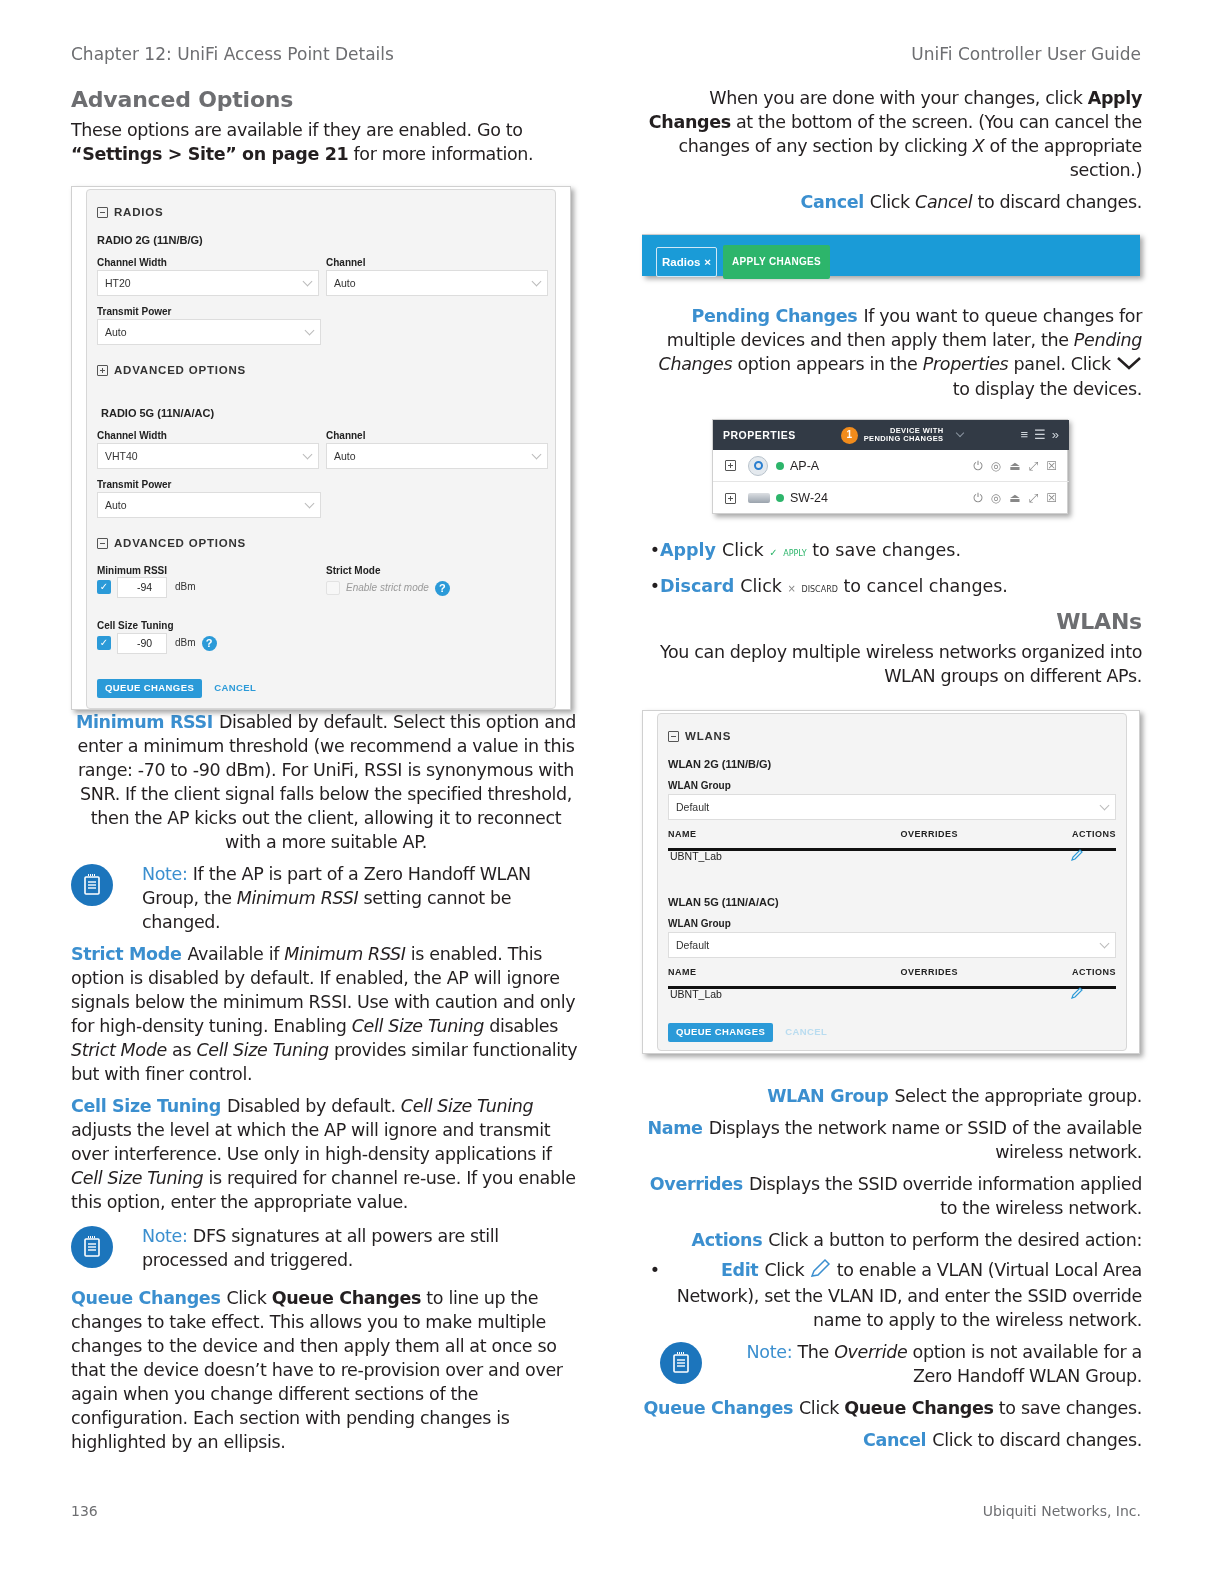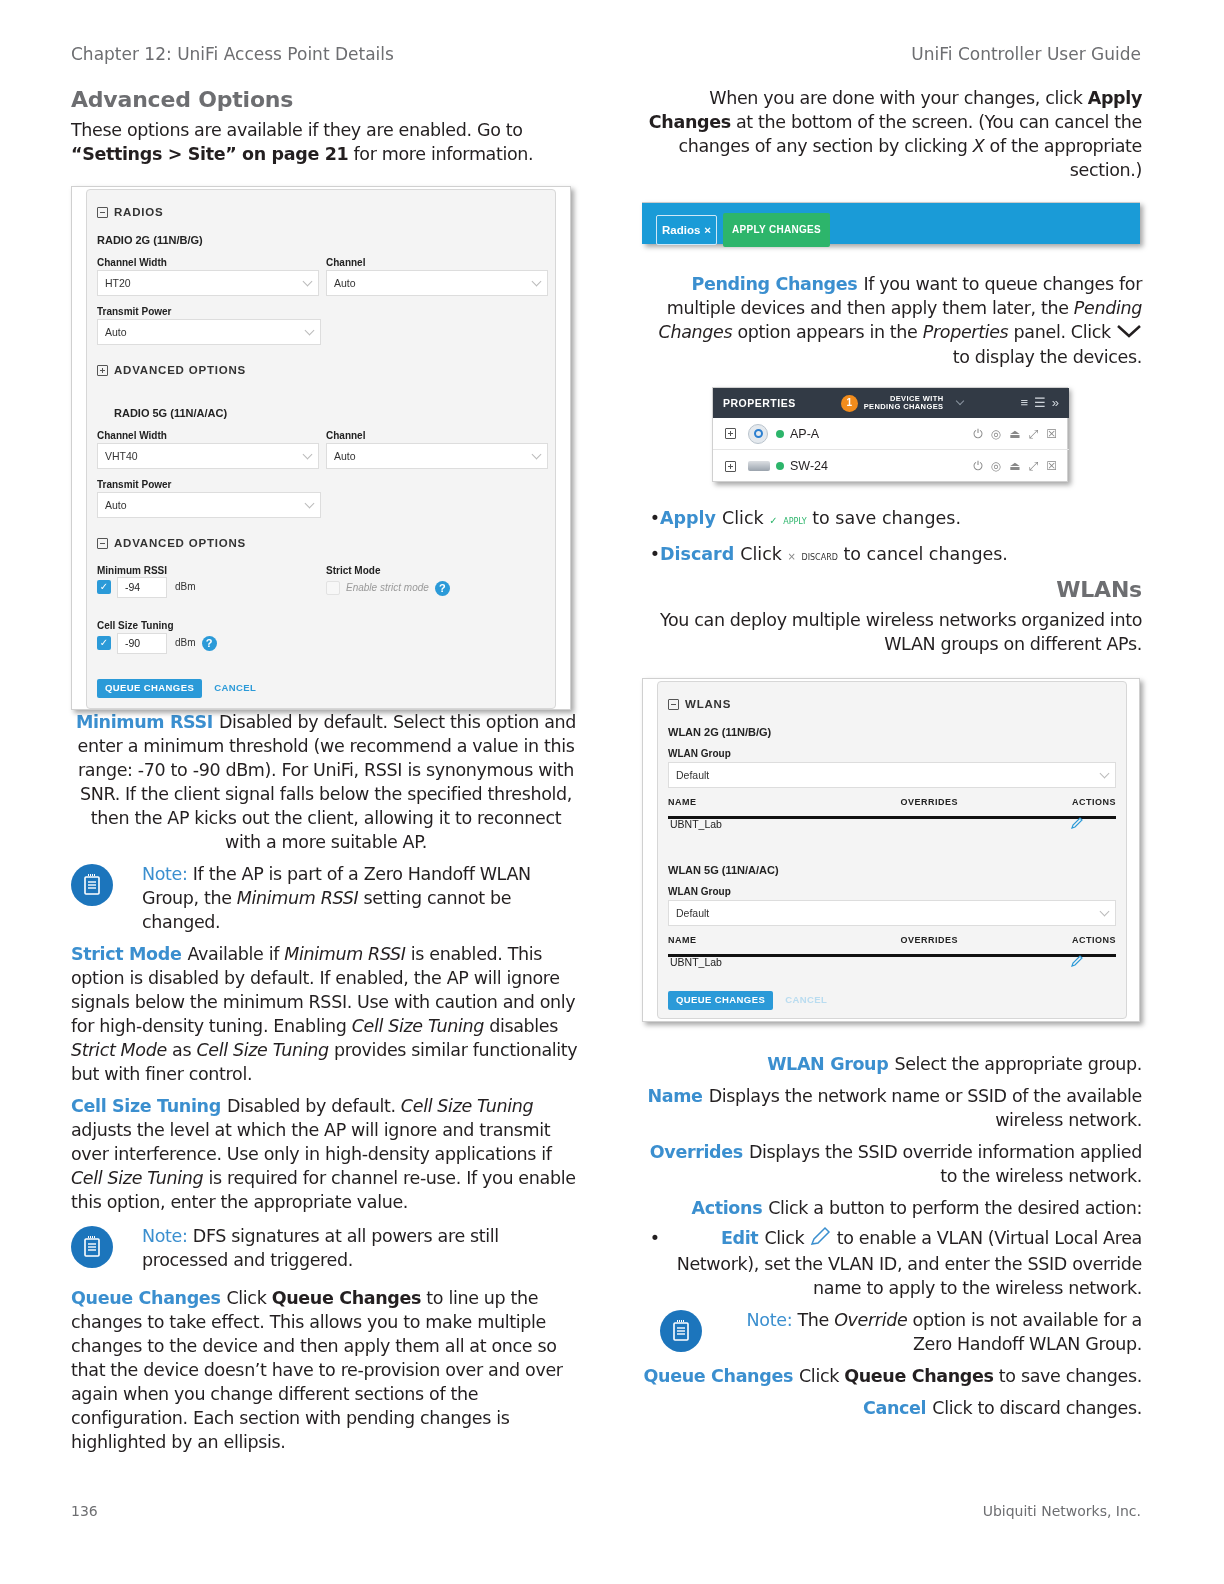--- a/index.html
+++ b/index.html
@@ -40,21 +40,21 @@
   .ui-box { width: 11px; height: 11px; border: 1px solid #555; margin-right: 6px; position: relative; border-radius: 1px; }
   .ui-box::before { content: ""; position: absolute; left: 2px; right: 2px; top: 4px; height: 1px; background: #555; }
   .ui-box.plus::after { content: ""; position: absolute; top: 2px; bottom: 2px; left: 4px; width: 1px; background: #555; }
   .ui-sub { font-size: 11px; font-weight: bold; color: #222; }
   .ui-lbl { font-size: 10px; font-weight: bold; color: #222; }
   .ui-select { background: #fff; border: 1px solid #ddd; height: 22px; font-size: 10.5px; padding: 12px 7px; display: flex; align-items: center; justify-content: space-between; color: #333; }
   .ui-chev { width: 7px; height: 7px; border-right: 1px solid #bbb; border-bottom: 1px solid #bbb; transform: rotate(45deg); margin-top: -4px; }
   .ui-row { display: flex; gap: 6px; }
   .ui-check { width: 14px; height: 14px; border-radius: 2px; background: #2b9ad8; color: #fff; font-size: 10px; display: flex; align-items: center; justify-content: center; }
   .ui-check.off { background: #f7f7f7; border: 1px solid #e2e2e2; }
-  .ui-num { width: 50px; height: 21px; background: #fff; border: 1px solid #ddd; font-size: 10.5px; padding: 0 7px; display: flex; align-items: center; }
+  .ui-num { width: 50px; height: 21px; background: #fff; border: 1px solid #ddd; font-size: 10.5px; padding: 0 19px; display: flex; align-items: center; }
   .ui-unit { font-size: 10px; color: #333; }
   .ui-q { width: 15px; height: 15px; border-radius: 50%; background: #2b9ad8; color: #fff; font-size: 11px; font-weight: bold; display: flex; align-items: center; justify-content: center; }
   .ui-btn { background: #2b9ad8; color: #fff; font-size: 9.5px; font-weight: bold; letter-spacing: 0.4px; height: 19px; padding: 0 8px; display: inline-flex; align-items: center; border-radius: 2px; }
   .ui-link { color: #2b9ad8; font-size: 9.5px; font-weight: bold; letter-spacing: 0.4px; }
   .ui-link.dim { color: #b9dcf0; }
   .abs { position: absolute; }
 
   .tbl-head { display: flex; justify-content: space-between; font-size: 9px; font-weight: bold; letter-spacing: 0.5px; color: #222; border-bottom: 3px solid #111; padding-bottom: 2px; }
 </style>
 </head>
@@ -87,21 +87,21 @@
       <div class="ui-lbl abs" style="left:10px;top:110px;">Transmit Power</div>
       <div class="ui-select abs" style="left:10px;top:129px;width:224px;">
           <span>Auto</span>
           <span class="ui-chev"></span>
         </div>
       <div class="ui-h abs" style="left:10px;top:168px;">
           <span class="ui-box plus"></span>
           <span>ADVANCED OPTIONS</span>
         </div>
 
-      <div class="ui-sub abs" style="left:27px;top:211px;">RADIO 5G (11N/A/AC)</div>
+      <div class="ui-sub abs" style="left:14px;top:211px;">RADIO 5G (11N/A/AC)</div>
       <div class="ui-lbl abs" style="left:10px;top:234px;">Channel Width</div>
       <div class="ui-lbl abs" style="left:239px;top:234px;">Channel</div>
       <div class="ui-select abs" style="left:10px;top:253px;width:222px;">
           <span>VHT40</span>
           <span class="ui-chev"></span>
         </div>
       <div class="ui-select abs" style="left:239px;top:253px;width:222px;">
           <span>Auto</span>
           <span class="ui-chev"></span>
         </div>
@@ -173,20 +173,21 @@
         </svg>
       </span>
     <p class="note-text"><span class="note-label">Note:</span><span> DFS signatures at all powers are still processed and triggered.</span></p>
   </div>
 
   <p style="margin-top:14px;"><span class="term">Queue Changes</span><span>Click </span><span class="bold">Queue Changes</span><span> to line up the changes to take effect. This allows you to make multiple changes to the device and then apply them all at once so that the device doesn’t have to re-provision over and over again when you change different sections of the configuration. Each section with pending changes is highlighted by an ellipsis.</span></p>
 </div>
 
 <div class="col col-right">
   <p><span>When you are done with your changes, click </span><span class="bold">Apply Changes</span><span> at the bottom of the screen. (You can cancel the changes of any section by clicking </span><em>X</em><span> of the appropriate section.)</span></p>
+  <p class="para-gap"><span class="term">Cancel</span><span>Click </span><em>Cancel</em><span> to discard changes.</span></p>
 
   <div class="shot" style="width:498px;height:42px;margin-top:20px;background:#1a9bd7;border:none;border-top:1px solid #ccc;">
     <div class="abs" style="left:14px;top:10px;display:flex;gap:6px;align-items:center;font-family:'Liberation Sans',sans-serif;">
       <span style="border:1px solid #cfe8f7;color:#fff;font-size:11.5px;font-weight:bold;padding:2px 5px;border-radius:2px;display:flex;gap:4px;">
           <span>Radios</span>
           <span>×</span>
         </span>
       <span style="background:#2db56b;color:#fff;font-size:10px;font-weight:bold;letter-spacing:0.3px;padding:5px 9px;border-radius:2px;">APPLY CHANGES</span>
     </div>
   </div>

